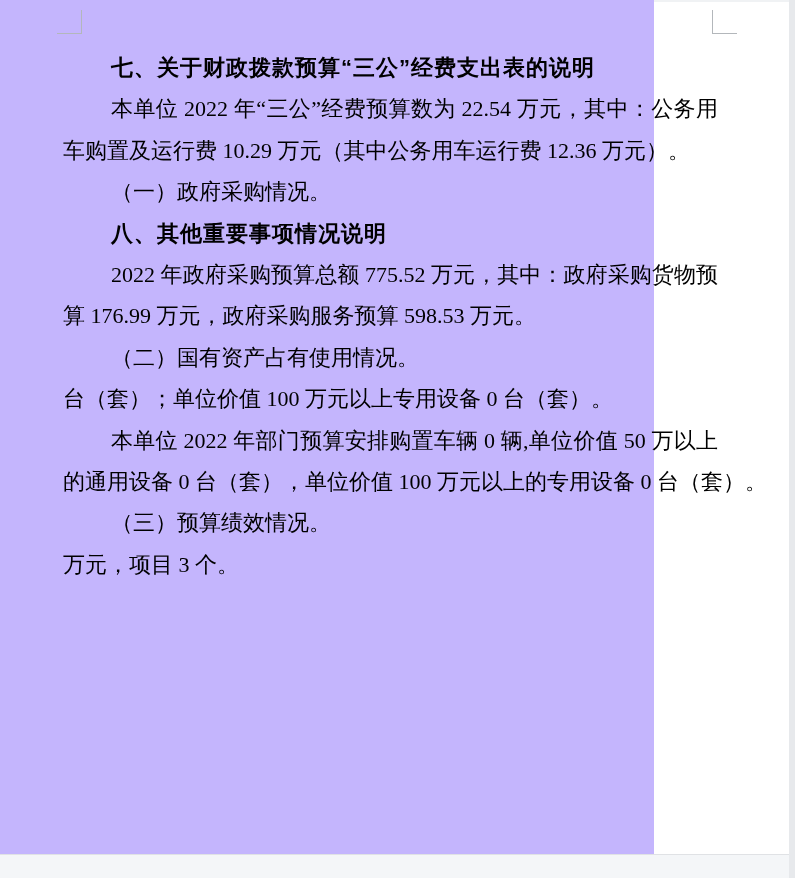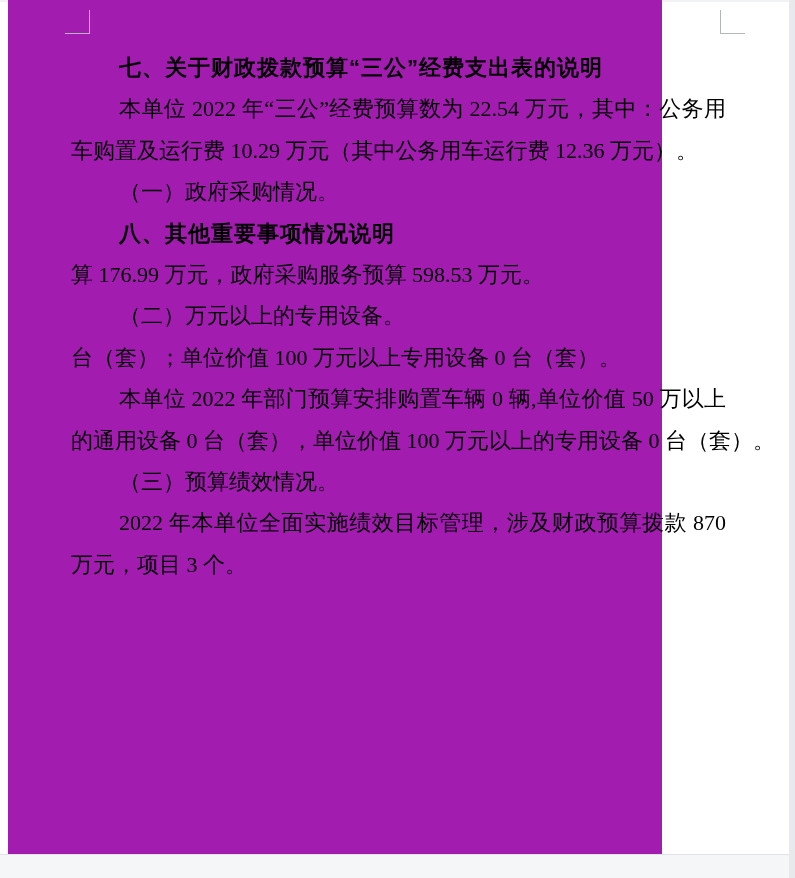--- a/index.html
+++ b/index.html
@@ -16,23 +16,23 @@
     color: #000000;
   }
   .top-line {
     position: absolute;
     top: 0; left: 0;
     width: 795px; height: 2px;
     background: #f0f2f4;
   }
   .page {
     position: absolute;
-    top: 0; left: 8px;
+    top: 0; left: 0;
     width: 654px; height: 854px;
-    background: #a21caf;
+    background: #c4b5fd;
   }
   .crop-mark {
     position: absolute;
     width: 24px; height: 23px;
     top: 10px;
   }
   .crop-tl {
     left: 57px;
     border-right: 1px solid #b3b7bb;
     border-bottom: 1px solid #b3b7bb;
@@ -90,25 +90,25 @@
 
 <div class="page">
   <div class="crop-mark crop-tl"></div>
   <div class="crop-mark crop-tr"></div>
   <div class="text-area" id="doc-body">
       <div class="line heading indent">七、关于财政拨款预算“三公”经费支出表的说明</div>
       <div class="line stretch indent">本单位 2022 年“三公”经费预算数为 22.54 万元，其中：公务用</div>
       <div class="line">车购置及运行费 10.29 万元（其中公务用车运行费 12.36 万元）。</div>
       <div class="line indent">（一）政府采购情况。</div>
       <div class="line heading indent">八、其他重要事项情况说明</div>
+      <div class="line stretch indent">2022 年政府采购预算总额 775.52 万元，其中：政府采购货物预</div>
       <div class="line">算 176.99 万元，政府采购服务预算 598.53 万元。</div>
-      <div class="line indent">（二）万元以上的专用设备。</div>
+      <div class="line indent">（二）国有资产占有使用情况。</div>
       <div class="line">台（套）；单位价值 100 万元以上专用设备 0 台（套）。</div>
       <div class="line stretch indent">本单位 2022 年部门预算安排购置车辆 0 辆,单位价值 50 万以上</div>
       <div class="line">的通用设备 0 台（套），单位价值 100 万元以上的专用设备 0 台（套）。</div>
       <div class="line indent">（三）预算绩效情况。</div>
-      <div class="line stretch indent">2022 年本单位全面实施绩效目标管理，涉及财政预算拨款 870</div>
       <div class="line">万元，项目 3 个。</div>
     </div>
 </div>
 
 <div class="edge-right"></div>
 <div class="edge-bottom"></div>
 
 </body></html>

